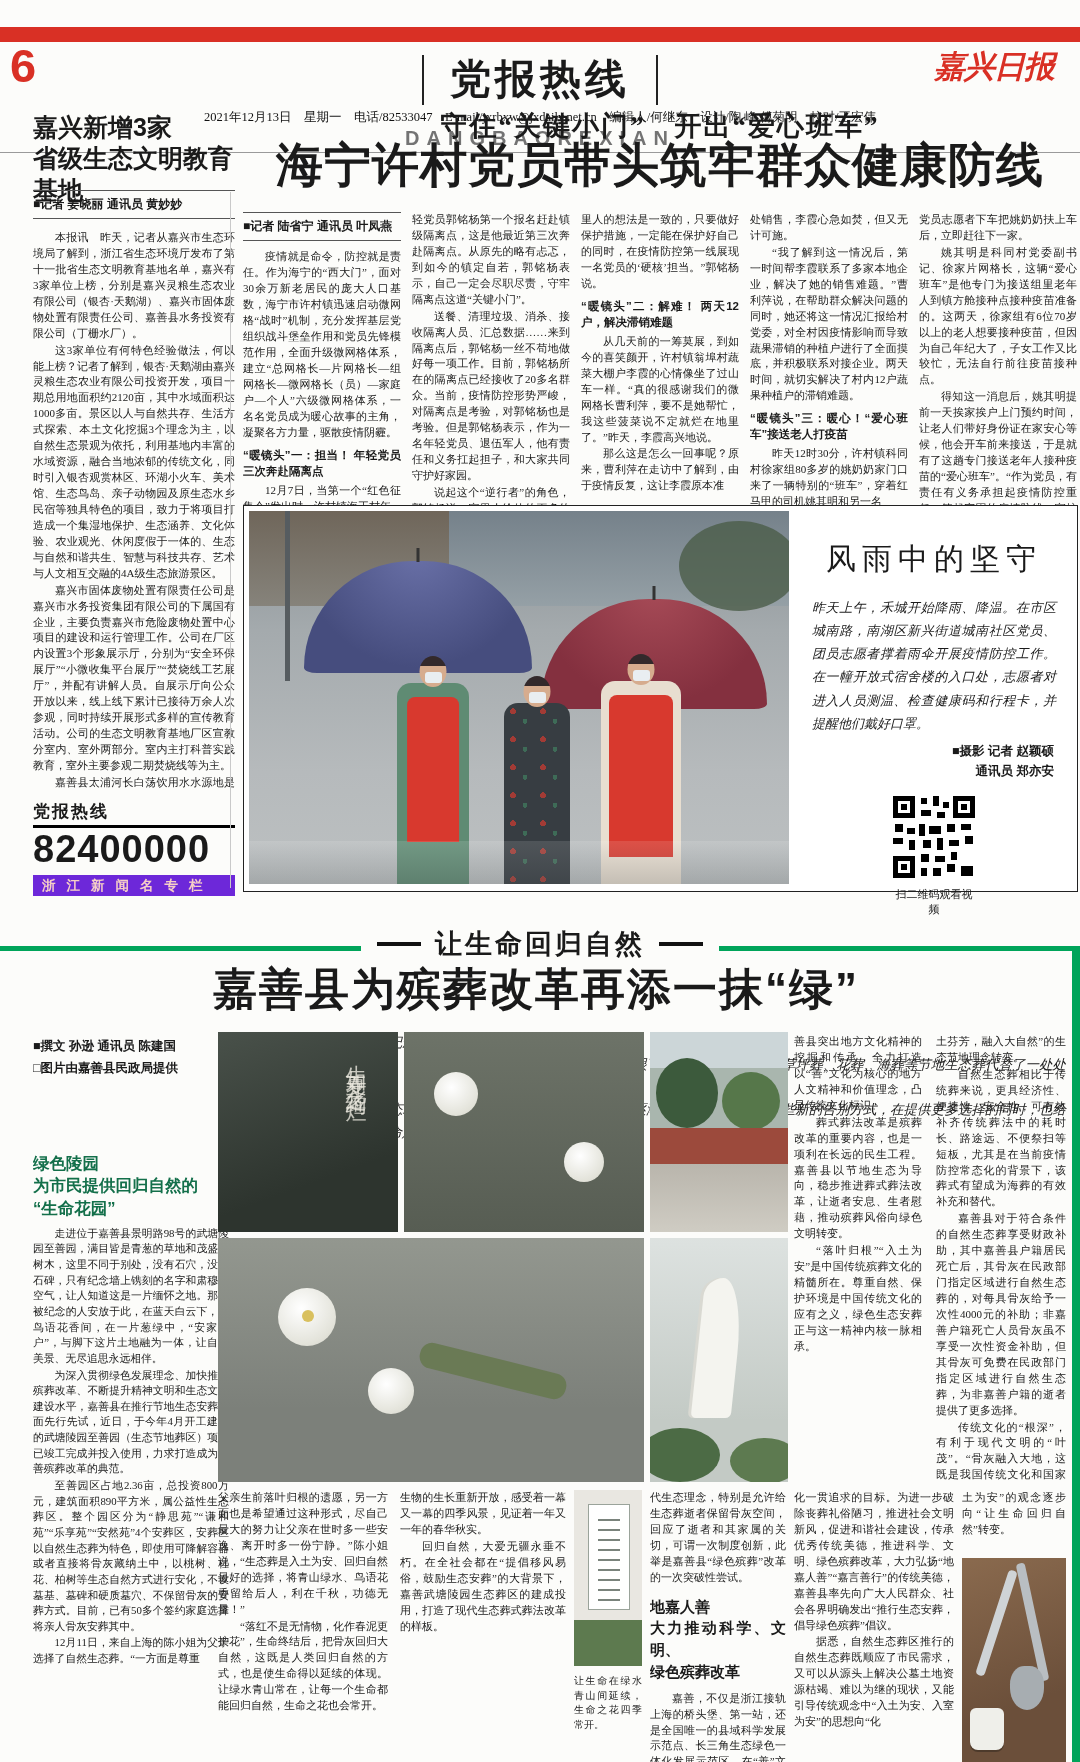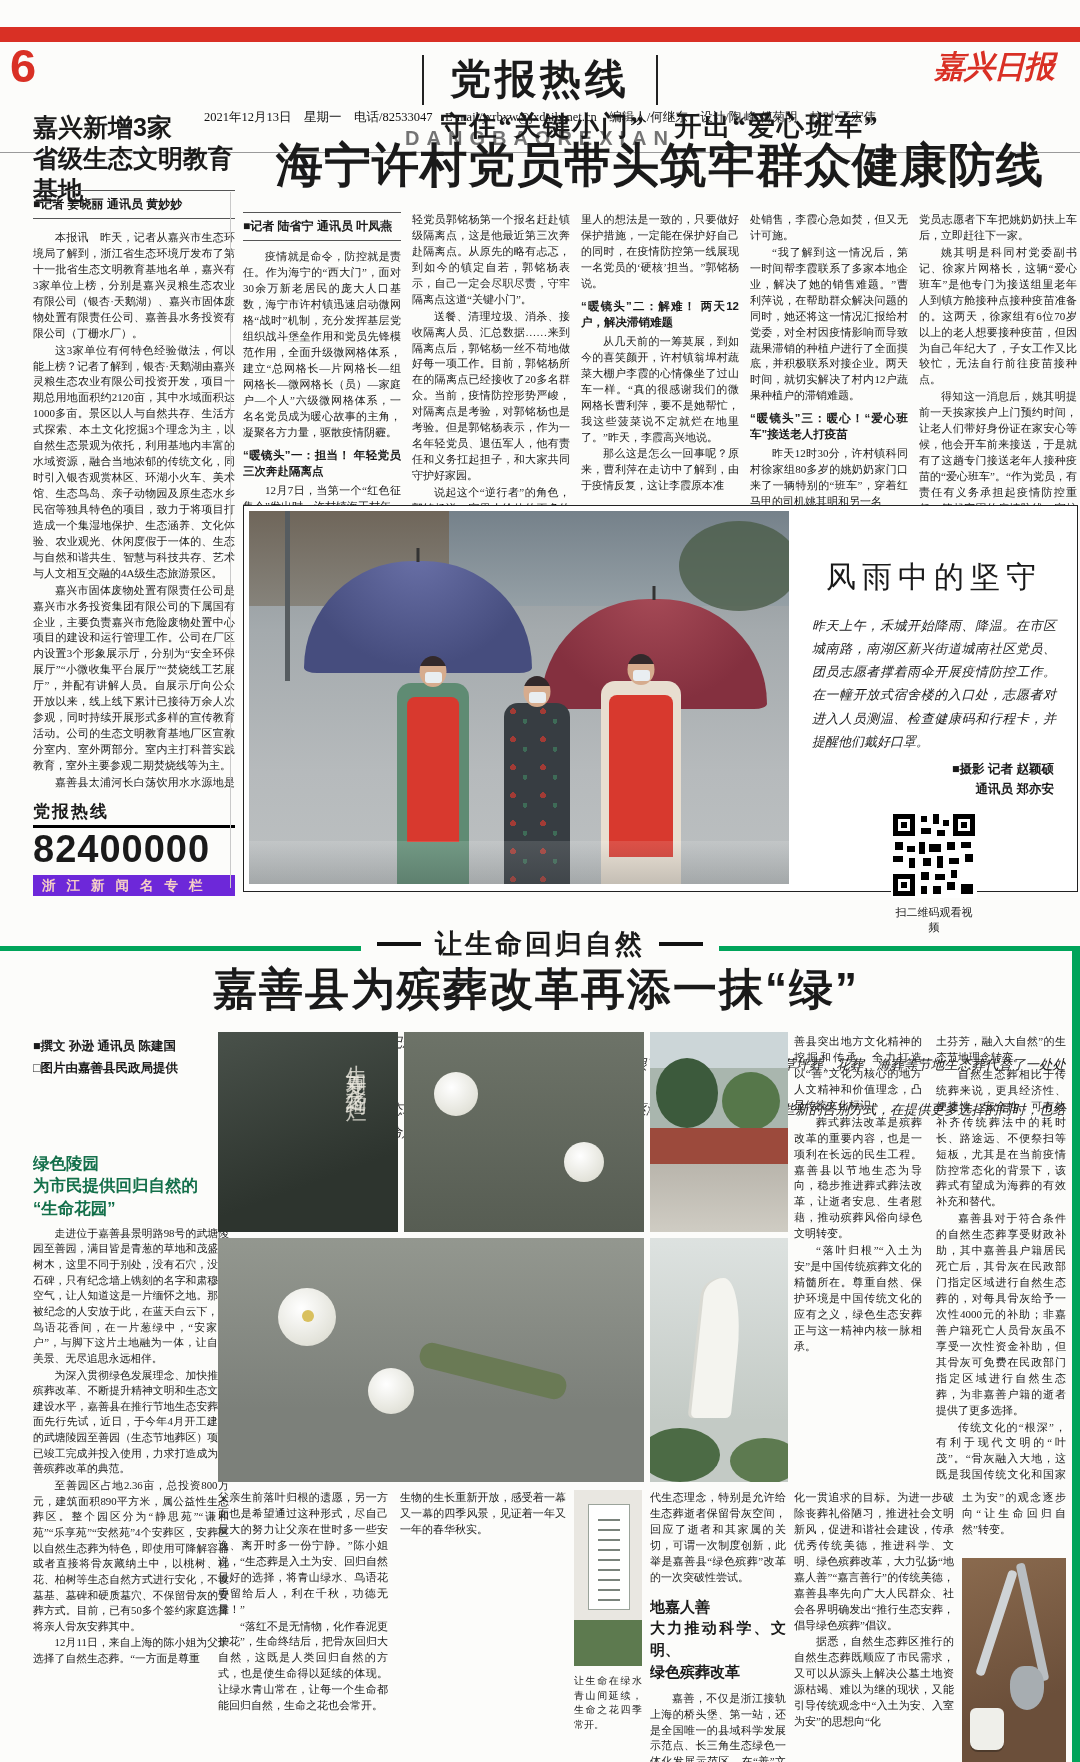--- a/index.html
+++ b/index.html
@@ -168,21 +168,21 @@
       <div class="abs person" style="left:352px;top:170px;width:80px;height:203px;background:#e8ded0;">
         <div class="abs head">
             <div class="abs mask"></div>
           </div>
         <div class="abs vest" style="width:80%;height:80%;"></div>
       </div>
       <div class="abs" style="left:0;top:330px;width:540px;height:43px;background:linear-gradient(180deg,rgba(255,255,255,.12),rgba(90,95,98,.25));"></div>
     </div>
 
     <div class="abs" style="left:558px;top:5px;width:264px;height:373px;">
-      <div class="ptitle" style="margin-top:46px;">风雨中的坚守</div>
+      <div class="ptitle" style="margin-top:28px;">风雨中的坚守</div>
       <div class="pcap" style="margin:16px 10px 0 10px;">昨天上午，禾城开始降雨、降温。在市区城南路，南湖区新兴街道城南社区党员、团员志愿者撑着雨伞开展疫情防控工作。在一幢开放式宿舍楼的入口处，志愿者对进入人员测温、检查健康码和行程卡，并提醒他们戴好口罩。</div>
       <div class="pcred sans" style="margin:6px 12px 0 0;">
         <div>■摄影 记者 赵颖硕</div>
         <div>通讯员 郑亦安</div>
       </div>
       <div style="width:86px;margin:12px auto 0 auto;">
         <svg width="86" height="86" viewBox="0 0 86 86" shape-rendering="crispEdges">
           <rect width="86" height="86" fill="#fff"></rect>
           <g fill="#000">
             <rect x="2" y="2" width="22" height="22"></rect>
@@ -296,20 +296,21 @@
       <p class="b-p">嘉善县对于符合条件的自然生态葬享受财政补助，其中嘉善县户籍居民死亡后，其骨灰在民政部门指定区域进行自然生态葬的，对每具骨灰给予一次性4000元的补助；非嘉善户籍死亡人员骨灰虽不享受一次性资金补助，但其骨灰可免费在民政部门指定区域进行自然生态葬，为非嘉善户籍的逝者提供了更多选择。</p>
       <p class="b-p">传统文化的“根深”，有利于现代文明的“叶茂”。“骨灰融入大地，这既是我国传统文化和国家号召，推进生态节地安葬、建设生态文明、造福子孙后代的大势所趋，也是让逝者生命回归自然的生动体现。</p>
     </div>
 
   <div class="abs bt" style="left:218px;top:1490px;width:170px;height:270px;">
       <p class="b-c">父亲生前落叶归根的遗愿，另一方面也是希望通过这种形式，尽自己最大的努力让父亲在世时多一些安逸、离开时多一份宁静。”陈小姐说，“生态葬是入土为安、回归自然最好的选择，将青山绿水、鸟语花香留给后人，利在千秋，功德无量！”</p>
       <p class="b-p">“落红不是无情物，化作春泥更护花”，生命终结后，把骨灰回归大自然，这既是人类回归自然的方式，也是使生命得以延续的体现。让绿水青山常在，让每一个生命都能回归自然，生命之花也会常开。</p>
     </div>
   <div class="abs bt" style="left:400px;top:1490px;width:166px;height:270px;">
       <p class="b-c">生物的生长重新开放，感受着一幕又一幕的四季风景，见证着一年又一年的春华秋实。</p>
+      <p class="b-p">回归自然，大爱无疆永垂不朽。在全社会都在“提倡移风易俗，鼓励生态安葬”的大背景下，嘉善武塘陵园生态葬区的建成投用，打造了现代生态葬式葬法改革的样板。</p>
     </div>
 
   <div class="abs photo" style="left:574px;top:1490px;width:68px;height:176px;background:linear-gradient(180deg,#e9e7e1 0 130px,#5d7a4f 130px);">
     <div class="abs" style="left:14px;top:14px;width:40px;height:104px;background:#fff;border:1px solid #9aa39a;background-image:repeating-linear-gradient(180deg,transparent 0 8px,#7a837c 8px 10px);background-size:22px 100%;background-position:9px 6px;background-repeat:no-repeat;"></div>
   </div>
   <div class="abs bt" style="left:574px;top:1674px;width:68px;height:88px;font-size:10px;">
       <p class="b-c">让生命在绿水青山间延续，生命之花四季常开。</p>
     </div>
 
   <div class="abs bt" style="left:650px;top:1490px;width:136px;height:272px;">

